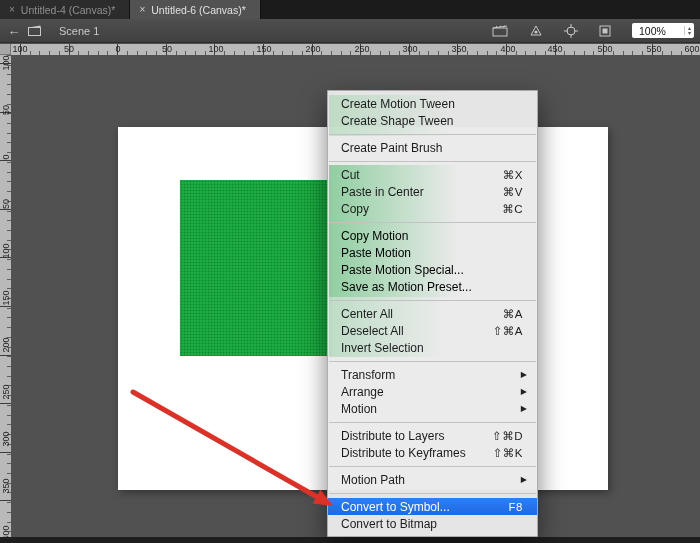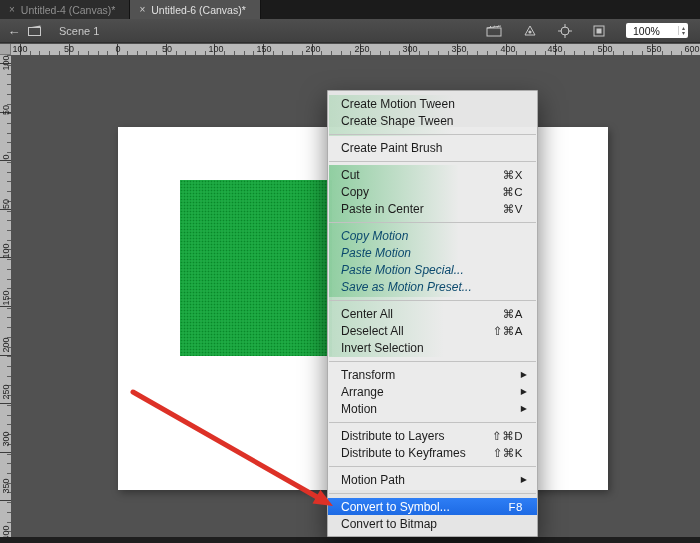--- a/index.html
+++ b/index.html
@@ -16,21 +16,21 @@
   
   .tabbar{position:absolute;top:0;left:0;right:0;height:19px;background:#1b1b1b;display:flex;align-items:stretch;}
   .tab{display:flex;align-items:center;gap:6px;padding:0 14px 0 9px;font-size:10.5px;color:#8f8f8f;background:#2c2c2c;border-right:1px solid #121212;white-space:nowrap;}
   .tab.active{background:#525252;color:#e0e0e0;}
   .tab-close{font-size:10px;color:#8c8c8c;line-height:1;}
   .tab.active .tab-close{color:#cfcfcf;}
   
   .toolbar{position:absolute;top:19px;left:0;right:0;height:24px;background:linear-gradient(#4e4e4e,#404040);border-bottom:1px solid #2d2d2d;display:flex;align-items:center;}
   .back-btn{width:28px;text-align:center;color:#cfcfcf;font-size:13px;line-height:23px;}
   .scene-crumb{display:flex;align-items:center;gap:18px;color:#c9c9c9;font-size:11px;}
-  .toolbar-right{margin-left:auto;display:flex;align-items:center;gap:21px;padding-right:12px;}
+  .toolbar-right{margin-left:auto;display:flex;align-items:center;gap:21px;padding-right:6px;}
   .tb-icon{display:flex;align-items:center;}
   .zoom-box{width:62px;height:15px;background:#fff;border-radius:2px;display:flex;align-items:center;justify-content:space-between;font-size:10.5px;color:#111;padding:0 3px 0 7px;}
   .zoom-spin{display:flex;flex-direction:column;align-items:center;line-height:4.5px;font-size:6px;color:#555;border-left:1px solid #ccc;padding-left:3px;}
   
   .ruler-corner{position:absolute;top:44px;left:0;width:11px;height:11px;background:#a7a7a7;border-right:1px solid #777;border-bottom:1px solid #777;}
   .hruler{position:absolute;top:44px;left:11px;right:0;height:11px;background:#b9b9b9;overflow:hidden;}
   .hruler::before{content:"";position:absolute;left:9px;right:0;bottom:0;height:4px;background:repeating-linear-gradient(to right,#5e5e5e 0 1px,transparent 1px 9.72px);}
   .hruler::after{content:"";position:absolute;left:9px;right:0;top:0;bottom:0;background:repeating-linear-gradient(to right,#3d3d3d 0 1px,transparent 1px 48.6px);}
   .hlabel{position:absolute;top:0;transform:translateX(-50%);font-size:9px;color:#1f1f1f;line-height:10px;z-index:1;}
   .vruler{position:absolute;top:55px;left:0;bottom:6px;width:11px;background:#b9b9b9;overflow:hidden;}
@@ -49,21 +49,21 @@
   .tint{position:absolute;left:1px;z-index:1;pointer-events:none;}
   .tint-a{top:4px;height:41px;width:60%;background:linear-gradient(to right,rgba(80,190,105,.26),rgba(80,190,105,0));}
   .tint-b{top:74px;height:132px;width:62%;background:linear-gradient(to right,rgba(45,175,80,.48),rgba(45,175,80,0));}
   .tint-c{top:206px;height:60px;width:55%;background:linear-gradient(to right,rgba(45,175,80,.24),rgba(45,175,80,0));}
   .mi{position:relative;z-index:2;height:17px;display:flex;align-items:center;justify-content:space-between;padding:0 10px 0 13px;font-size:12px;color:#1c1c1c;white-space:nowrap;}
   .mi-right{display:flex;align-items:center;gap:2px;}
   .mi-shortcut{font-size:11.5px;color:#1c1c1c;letter-spacing:.5px;}
   .mi-arrow{font-size:8px;color:#222;padding-left:2px;}
   .mi.t-separator{height:10px;padding:0 1px;}
   .mi.t-separator::after{content:"";width:100%;border-top:1px solid #c2c2c2;}
-  .mi.disabled{color:#0c4a6e;font-style:italic;}
+  .mi.disabled{color:#000000;}
   .mi.disabled .mi-shortcut{color:#9ba69c;}
   .mi.highlighted{background:linear-gradient(var(--hl),#1d6ae4);color:#fff;}
   .mi.highlighted .mi-shortcut{color:#fff;}
   
   .arrow-overlay{position:absolute;inset:0;width:700px;height:543px;z-index:30;pointer-events:none;}
   .arrow-line{stroke:var(--red);stroke-width:5;stroke-linecap:round;fill:none;}
   .arrow-head{fill:var(--red);}
   
   .statusbar{position:absolute;left:0;right:0;bottom:0;height:6px;background:#1e1e1e;}
   svg.micon{display:block;}
@@ -236,31 +236,31 @@
 
     <div class="mi">
       <span class="mi-label">Cut</span>
       <span class="mi-right">
         <span class="mi-shortcut">⌘X</span>
         <span class="mi-arrow"></span>
       </span>
     </div>
 
     <div class="mi">
+      <span class="mi-label">Paste in Center</span>
+      <span class="mi-right">
+        <span class="mi-shortcut">⌘V</span>
+        <span class="mi-arrow"></span>
+      </span>
+    </div>
+
+    <div class="mi">
       <span class="mi-label">Copy</span>
       <span class="mi-right">
         <span class="mi-shortcut">⌘C</span>
-        <span class="mi-arrow"></span>
-      </span>
-    </div>
-
-    <div class="mi">
-      <span class="mi-label">Paste in Center</span>
-      <span class="mi-right">
-        <span class="mi-shortcut">⌘V</span>
         <span class="mi-arrow"></span>
       </span>
     </div>
 
     <div class="mi t-separator">
       
       
     </div>
 
     <div class="mi disabled">

